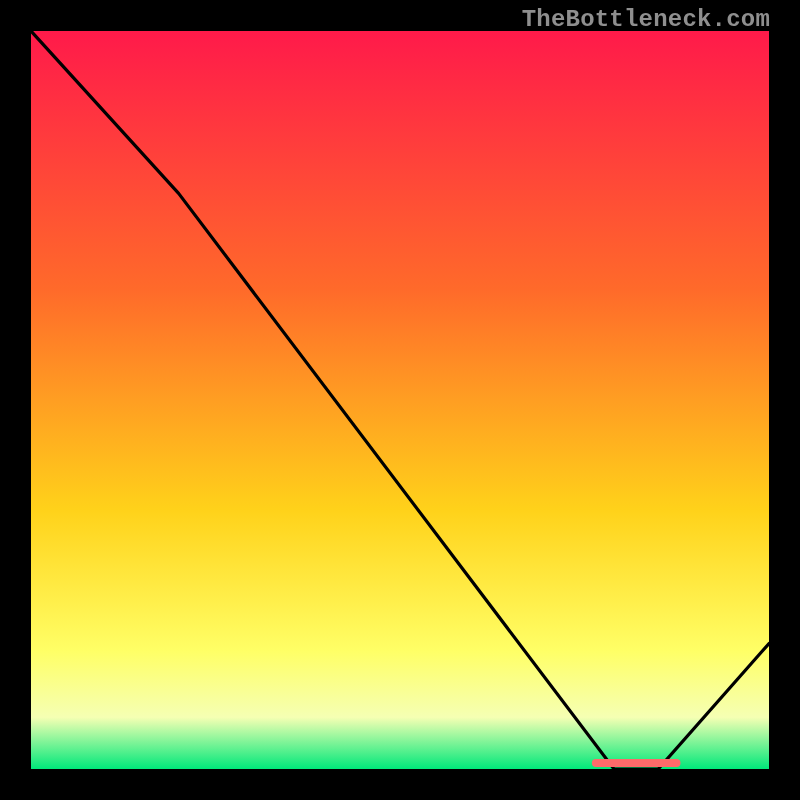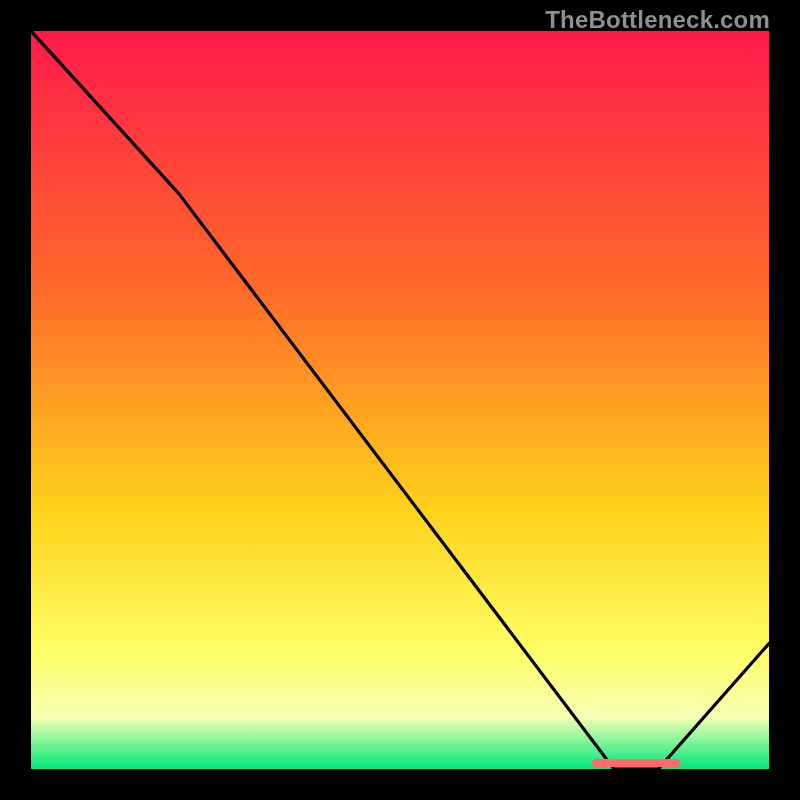--- a/index.html
+++ b/index.html
@@ -9,20 +9,21 @@
     height: 800px;
     background: #000000;
     overflow: hidden;
     font-family: Arial, Helvetica, sans-serif;
   }
   .stage {
     position: relative;
     width: 800px;
     height: 800px;
     background: #000000;
+    font-family: Liberation Mono, monospace;
   }
   .plot-area {
     position: absolute;
     left: 31px;
     top: 31px;
     width: 738px;
     height: 738px;
     overflow: hidden;
   }
   .plot-area svg {

